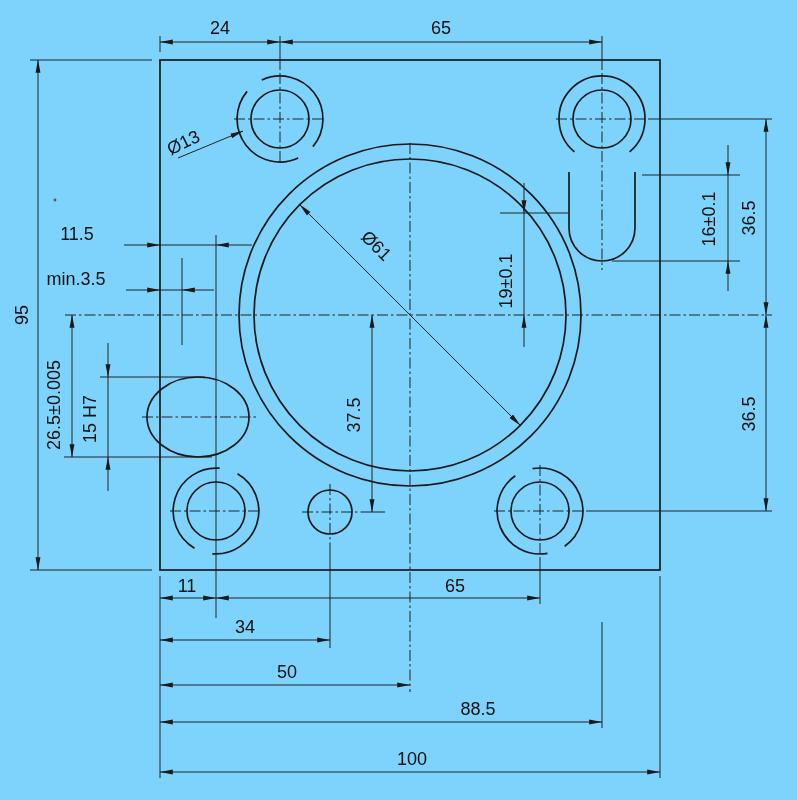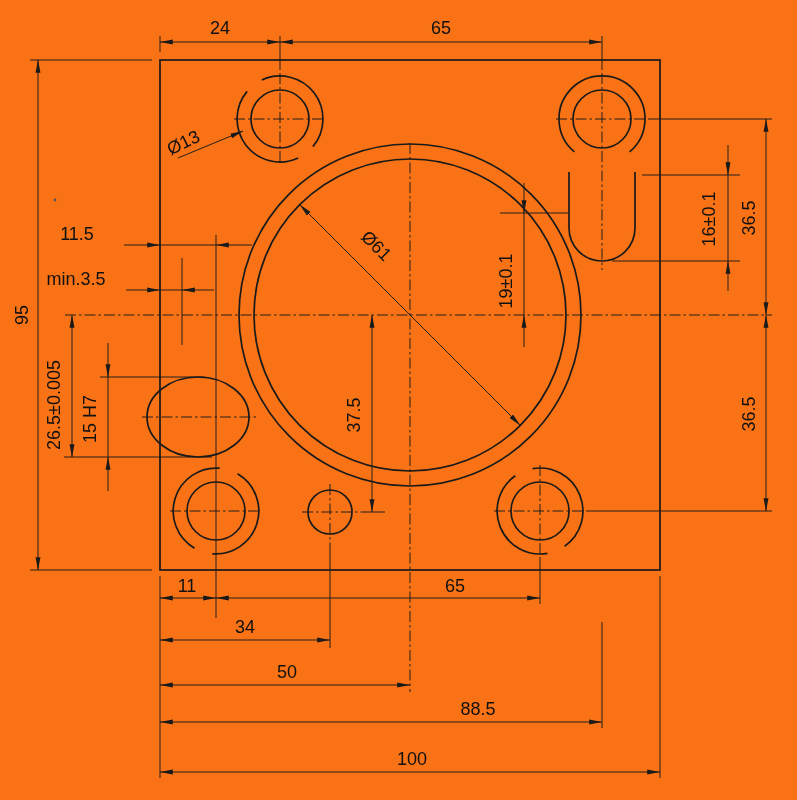--- a/index.html
+++ b/index.html
@@ -1,16 +1,16 @@
 <!DOCTYPE html>
 <html><head>
 <meta charset="utf-8">
 <style>
   html,body{margin:0;padding:0;background:#ffffff;}
-  .page{width:797px;height:800px;background:#f97316;position:relative;overflow:hidden;}
+  .page{width:797px;height:800px;background:#7dd3fc;position:relative;overflow:hidden;}
   .geo{fill:none;stroke:#1a1a1a;stroke-width:1.7;}
   .thin{fill:none;stroke:#1a1a1a;stroke-width:0.95;}
   .cl{fill:none;stroke:#1a1a1a;stroke-width:0.95;stroke-dasharray:11 3 2.5 3;}
   .dim{fill:none;stroke:#1a1a1a;stroke-width:0.95;}
   text.lbl{font-family:"Liberation Sans",sans-serif;font-size:18px;fill:#111111;text-anchor:middle;}
   .arrowfill{fill:#1a1a1a;stroke:none;}
 </style>
 </head>
 <body>
 

